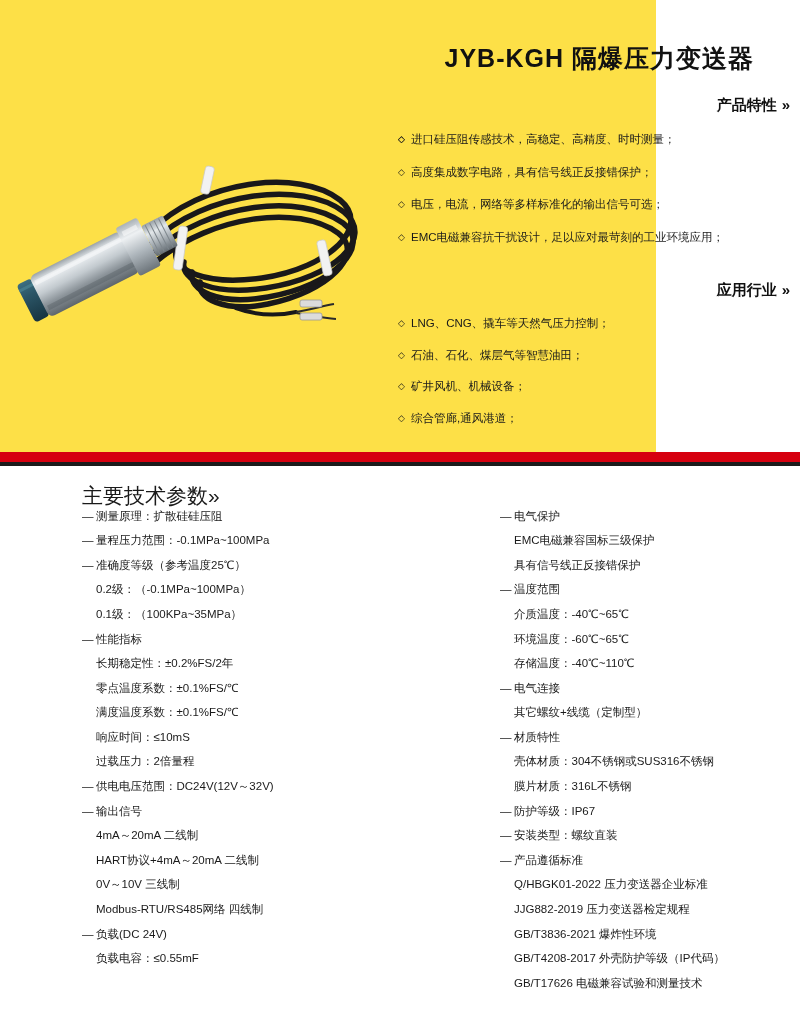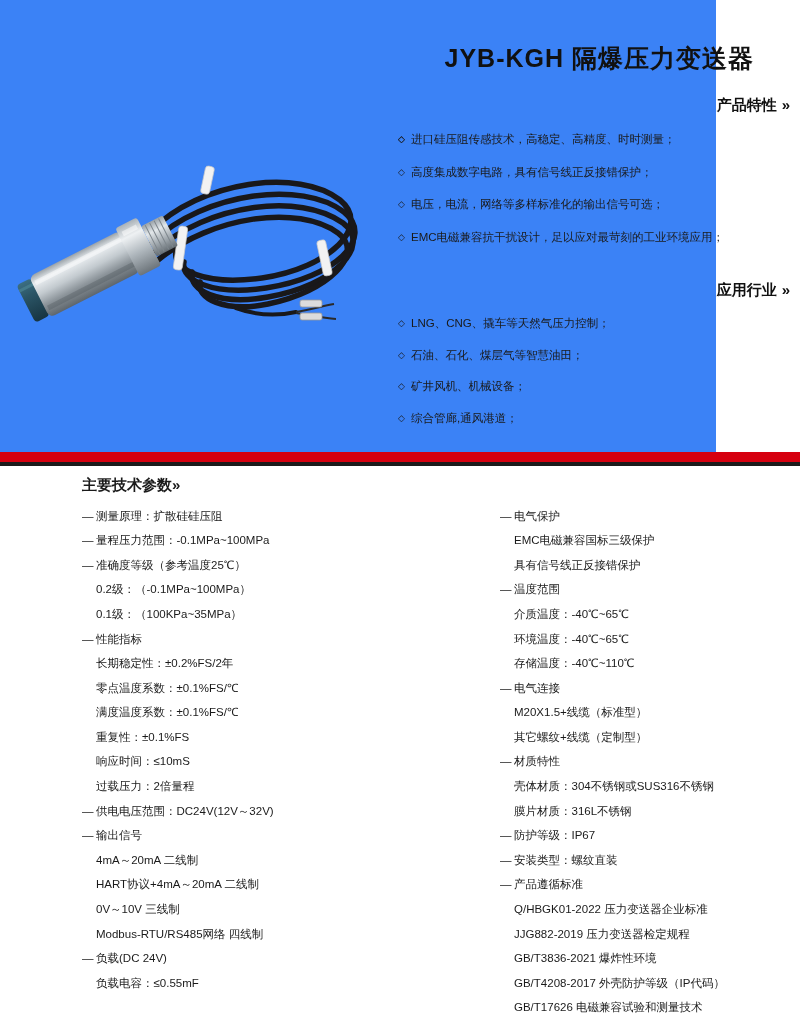--- a/index.html
+++ b/index.html
@@ -12,23 +12,23 @@
     background: #ffffff;
     font-family: "Liberation Sans", sans-serif;
     color: #1a1a1a;
     position: relative;
     overflow: hidden;
   }
 
   
   .top-section {
     position: relative;
-    width: 716px;
+    width: 656px;
     height: 452px;
-    background: #3b82f6;
+    background: #fde047;
   }
 
   .title-bar {
     position: absolute;
     left: 396px;
     top: 36px;
     width: 380px;
     height: 44px;
     display: flex;
     align-items: center;
@@ -125,23 +125,23 @@
     position: absolute;
     left: 0;
     top: 466px;
     width: 800px;
     height: 565px;
     background: #ffffff;
   }
   .spec-title {
     position: absolute;
     left: 82px;
-    top: 10px;
-    font-size: 15px;
-    font-weight: bold;
+    top: 16px;
+    font-size: 21px;
+    font-weight: normal;
   }
 
   .col-left {
     position: absolute;
     left: 82px;
     top: 38px;
     width: 330px;
   }
   .col-right {
     position: absolute;
@@ -317,23 +317,20 @@
     <div class="spec-line sub">
         <span>长期稳定性：±0.2%FS/2年</span>
       </div>
     <div class="spec-line sub">
         <span>零点温度系数：±0.1%FS/℃</span>
       </div>
     <div class="spec-line sub">
         <span>满度温度系数：±0.1%FS/℃</span>
       </div>
     <div class="spec-line sub">
-        <span>重复性：±0.1%FS</span>
-      </div>
-    <div class="spec-line sub">
         <span>响应时间：≤10mS</span>
       </div>
     <div class="spec-line sub">
         <span>过载压力：2倍量程</span>
       </div>
     <div class="spec-line">
         <span class="dash">—</span>
         <span>供电电压范围：DC24V(12V～32V)</span>
       </div>
     <div class="spec-line">
@@ -374,33 +371,30 @@
         <span>具有信号线正反接错保护</span>
       </div>
     <div class="spec-line">
         <span class="dash">—</span>
         <span>温度范围</span>
       </div>
     <div class="spec-line sub">
         <span>介质温度：-40℃~65℃</span>
       </div>
     <div class="spec-line sub">
-        <span>环境温度：-40℃~65℃</span>
+        <span>环境温度：-60℃~65℃</span>
       </div>
     <div class="spec-line sub">
         <span>存储温度：-40℃~110℃</span>
       </div>
     <div class="spec-line">
         <span class="dash">—</span>
         <span>电气连接</span>
       </div>
     <div class="spec-line sub">
-        <span>M20X1.5+线缆（标准型）</span>
-      </div>
-    <div class="spec-line sub">
         <span>其它螺纹+线缆（定制型）</span>
       </div>
     <div class="spec-line">
         <span class="dash">—</span>
         <span>材质特性</span>
       </div>
     <div class="spec-line sub">
         <span>壳体材质：304不锈钢或SUS316不锈钢</span>
       </div>
     <div class="spec-line sub">

